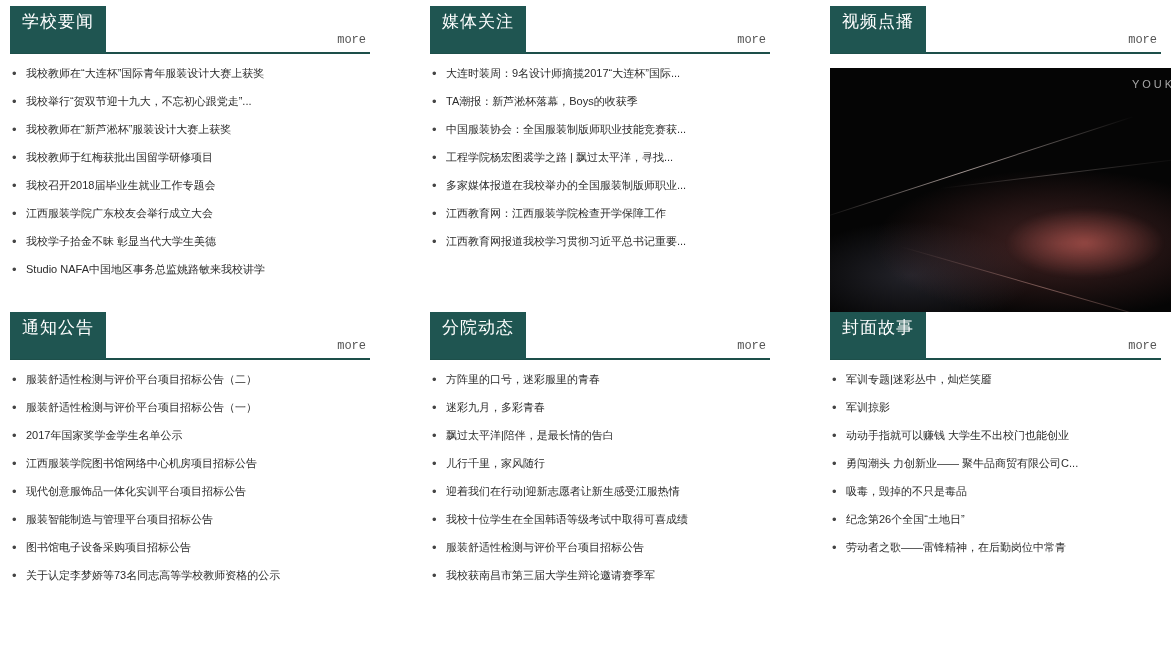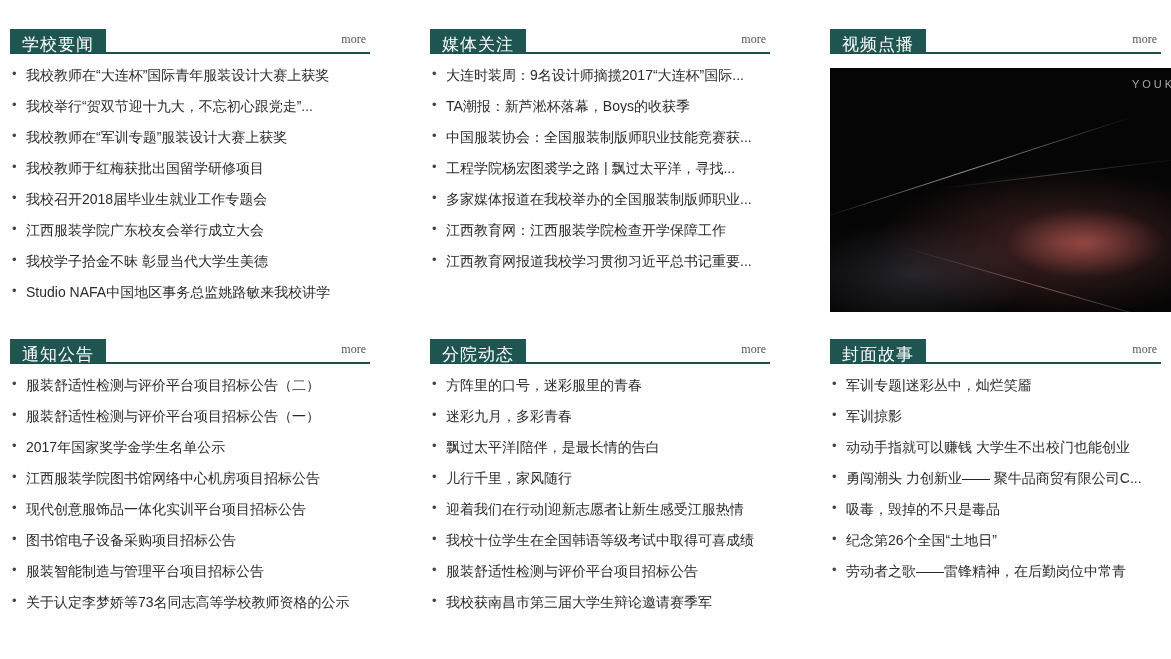--- a/index.html
+++ b/index.html
@@ -40,42 +40,42 @@
     display: flex;
     align-items: flex-end;
     justify-content: space-between;
   }
   .head-tab {
     background: #1f5551;
     color: #ffffff;
     font-size: 17px;
     letter-spacing: 1px;
     line-height: 1;
-    padding: 7px 12px 0 12px;
+    padding: 7px 12px 23px 12px;
     display: inline-block;
     position: relative;
     top: 1px;
   }
   .more-link {
     font-size: 12px;
     color: #555555;
     padding-bottom: 5px;
     padding-right: 4px;
     text-decoration: none;
-    font-family: Liberation Serif, serif;
+    font-family: Liberation Mono, monospace;
   }
 
   ul.news {
     list-style: none;
     margin: 0;
     padding: 14px 0 0 0;
   }
   ul.news li {
     position: relative;
-    font-size: 14px;
+    font-size: 11px;
     color: #2b2b2b;
     line-height: 1;
     padding: 0 0 0 16px;
     margin-bottom: 17px;
     white-space: nowrap;
     overflow: hidden;
     text-overflow: ellipsis;
   }
   ul.news li::before {
     content: "•";
@@ -160,21 +160,21 @@
   <div class="grid">
 
     <div class="panel col1">
       <div class="panel-head">
         <span class="head-tab">学校要闻</span>
         <a class="more-link" href="#">more</a>
       </div>
       <ul class="news">
         <li>我校教师在“大连杯”国际青年服装设计大赛上获奖</li>
         <li>我校举行“贺双节迎十九大，不忘初心跟党走”...</li>
-        <li>我校教师在“军训专题”服装设计大赛上获奖</li>
+        <li>我校教师在“新芦淞杯”服装设计大赛上获奖</li>
         <li>我校教师于红梅获批出国留学研修项目</li>
         <li>我校召开2018届毕业生就业工作专题会</li>
         <li>江西服装学院广东校友会举行成立大会</li>
         <li>我校学子拾金不昧 彰显当代大学生美德</li>
         <li>Studio NAFA中国地区事务总监姚路敏来我校讲学</li>
       </ul>
     </div>
 
     <div class="panel col2">
       <div class="panel-head">
@@ -211,22 +211,22 @@
       <div class="panel-head">
         <span class="head-tab">通知公告</span>
         <a class="more-link" href="#">more</a>
       </div>
       <ul class="news">
         <li>服装舒适性检测与评价平台项目招标公告（二）</li>
         <li>服装舒适性检测与评价平台项目招标公告（一）</li>
         <li>2017年国家奖学金学生名单公示</li>
         <li>江西服装学院图书馆网络中心机房项目招标公告</li>
         <li>现代创意服饰品一体化实训平台项目招标公告</li>
+        <li>服装智能制造与管理平台项目招标公告</li>
         <li>图书馆电子设备采购项目招标公告</li>
-        <li>服装智能制造与管理平台项目招标公告</li>
         <li>关于认定李梦娇等73名同志高等学校教师资格的公示</li>
       </ul>
     </div>
 
     <div class="panel col2 row2">
       <div class="panel-head">
         <span class="head-tab">分院动态</span>
         <a class="more-link" href="#">more</a>
       </div>
       <ul class="news">

